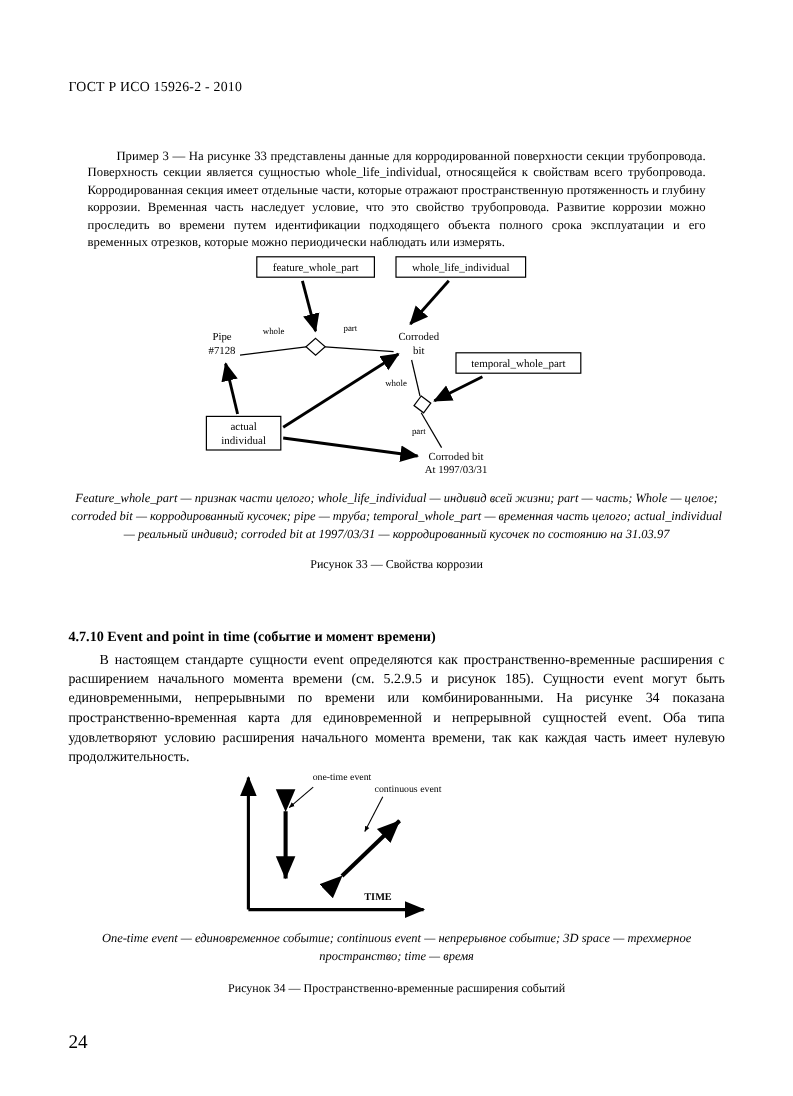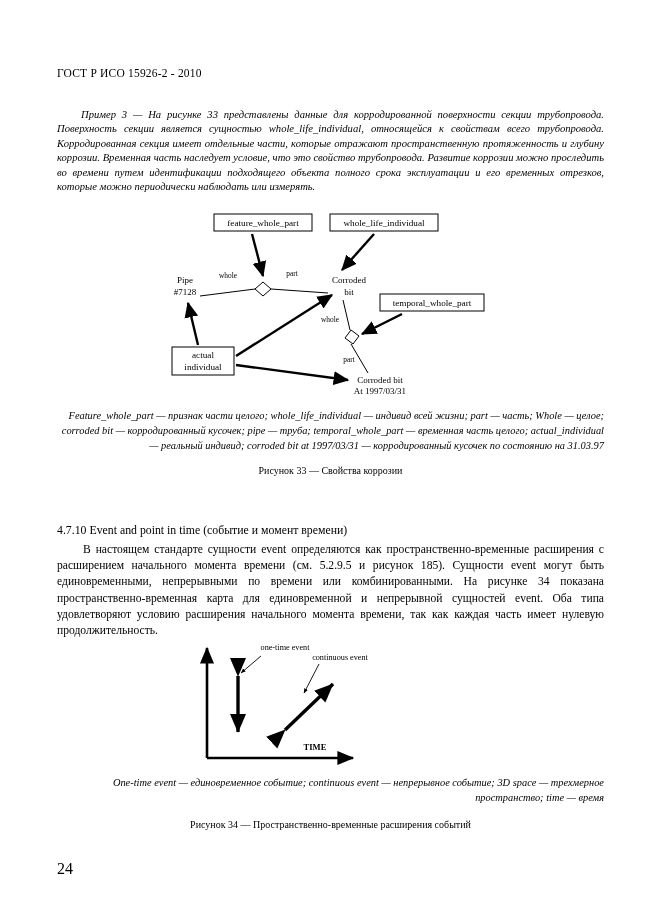--- a/index.html
+++ b/index.html
@@ -29,48 +29,47 @@
     letter-spacing: 0.2px;
     white-space: nowrap;
   }
   .content {
     position: absolute;
     left: 57px;
     top: 96px;
     width: 547px;
   }
   p.example {
-    margin: 0;
-    font-style: italic;
+    margin: 16px;
     font-size: 10.6px;
     line-height: 14.4px;
     text-align: justify;
     text-indent: 24px;
   }
   p.body-text {
     margin: 0;
     font-size: 11.6px;
     line-height: 16.2px;
     text-align: justify;
     text-indent: 26px;
   }
   p.legend {
     margin: 0;
     font-style: italic;
     font-size: 10.4px;
     line-height: 15.2px;
-    text-align: right;
+    text-align: center;
     font-family: Liberation Serif, serif;
   }
   .fig-caption {
     text-align: center;
     font-size: 10px;
   }
   .section-heading {
-    font-weight: normal;
+    font-weight: bold;
     font-size: 11.8px;
   }
   .page-number {
     position: absolute;
     left: 57px;
     top: 848px;
     font-size: 16px;
   }
   .fig-wrap {
     position: absolute;

